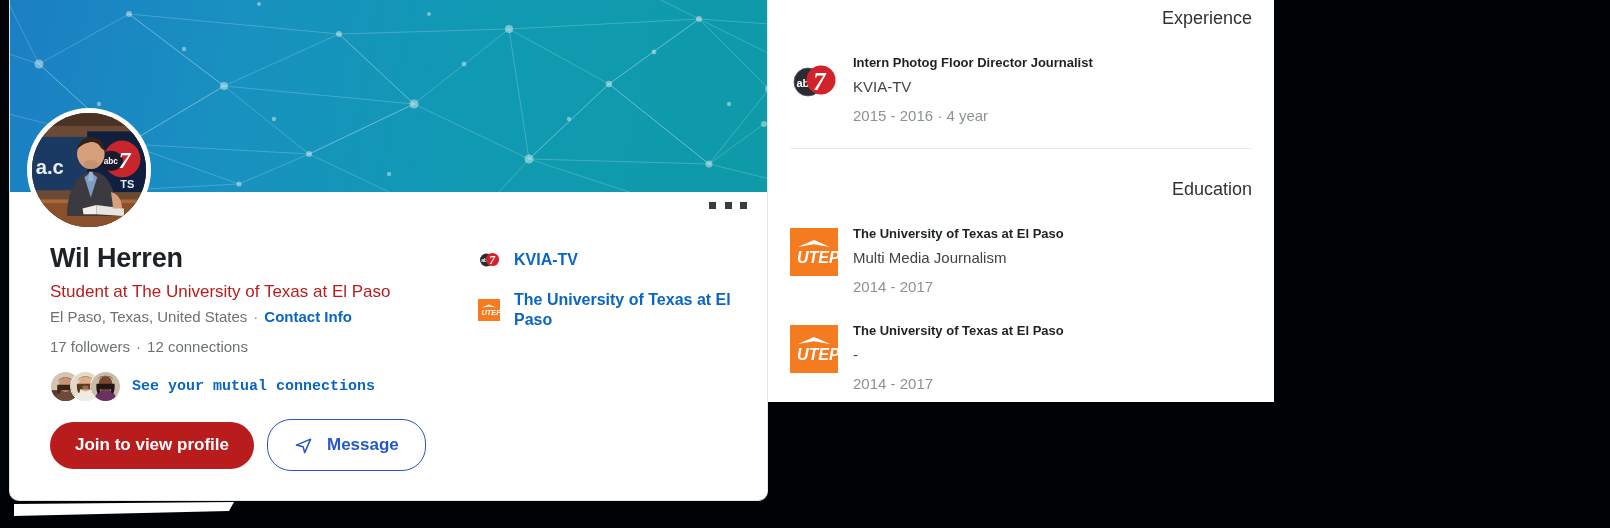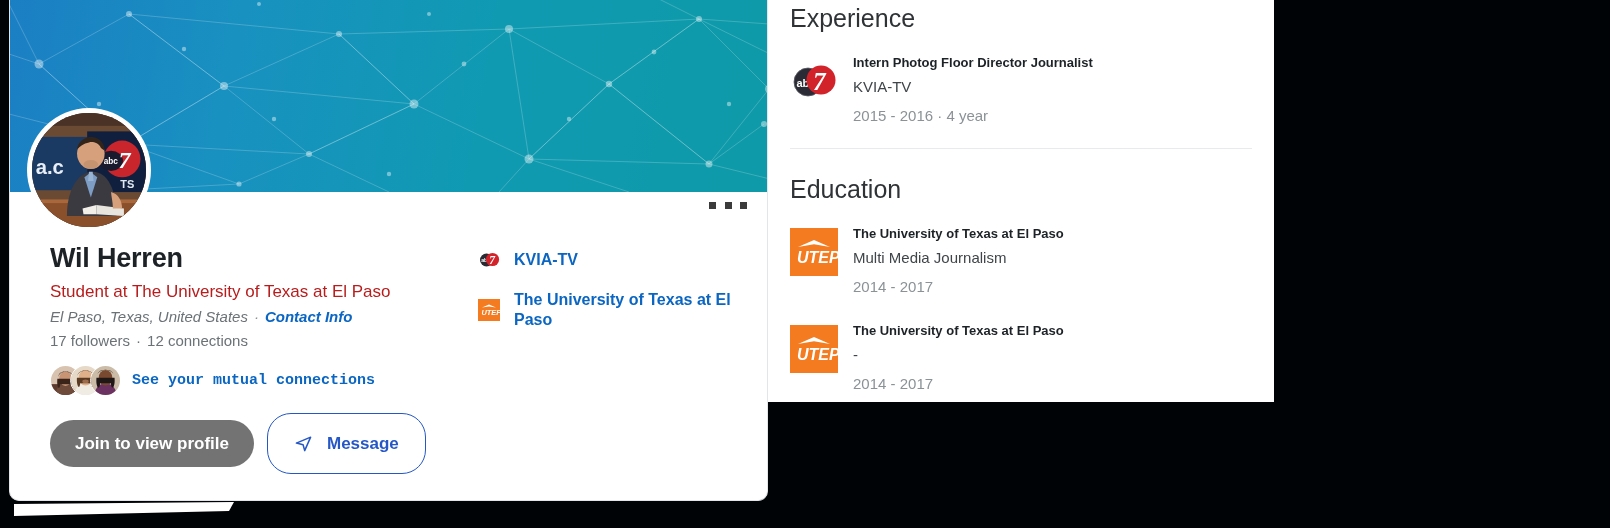--- a/index.html
+++ b/index.html
@@ -105,22 +105,21 @@
   .p-headline {
     font-size: 17px;
     line-height: 23px;
     color: #b91c1c;
     margin-bottom: 3px;
   }
   .p-locline {
     font-size: 15px;
     line-height: 22px;
     color: #6b7276;
-    margin-bottom: 2px;
-    font-style: italic;
+    margin-bottom: 8px;
   }
   .p-locline .sep { margin: 0 6px; color: #8b9296; }
   .link-blue {
     color: #0a66c2;
     font-weight: 600;
     text-decoration: none;
     cursor: pointer;
   }
   .p-stats {
     font-size: 15px;
@@ -148,30 +147,30 @@
   }
   .facepile .face:first-child { margin-left: 0; }
   .facepile .face svg { display: block; width: 100%; height: 100%; }
   .mutual-link { font-size: 15px; color: #0a66c2; font-weight: 600; cursor: pointer; font-family: Liberation Mono, monospace; }
 
   .cta-row { display: flex; align-items: center; gap: 13px; }
   .btn-primary {
     height: 47px;
     padding: 0 25px;
     border-radius: 24px;
-    background: #737373;
+    background: #b91c1c;
     color: #fff;
     font-size: 17px;
     font-weight: 600;
     border: none;
     cursor: pointer;
     font-family: inherit;
   }
   .btn-secondary {
-    height: 61px;
+    height: 52px;
     padding: 0 26px;
     border-radius: 24px;
     background: #fff;
     color: #2557c7;
     font-size: 17px;
     font-weight: 600;
     border: 1.6px solid #2557c7;
     cursor: pointer;
     display: flex;
     align-items: center;
@@ -213,26 +212,27 @@
     position: absolute;
     left: 768px;
     top: 0;
     width: 506px;
     height: 402px;
     background: #ffffff;
     overflow: hidden;
   }
   .section { padding: 0 22px; }
   .section-title {
-    font-size: 25px;
+    font-size: 18px;
     line-height: 30px;
     color: #2f3336;
     font-weight: 400;
     padding-top: 3px;
     margin-bottom: 18px;
+    text-align: right;
   }
   .entry {
     display: flex;
     gap: 15px;
     margin-bottom: 22px;
     align-items: flex-start;
   }
   .entry-logo { flex: 0 0 auto; width: 48px; height: 48px; margin-top: 6px; }
   .entry-body { flex: 1 1 auto; min-width: 0; }
   .entry-title {

